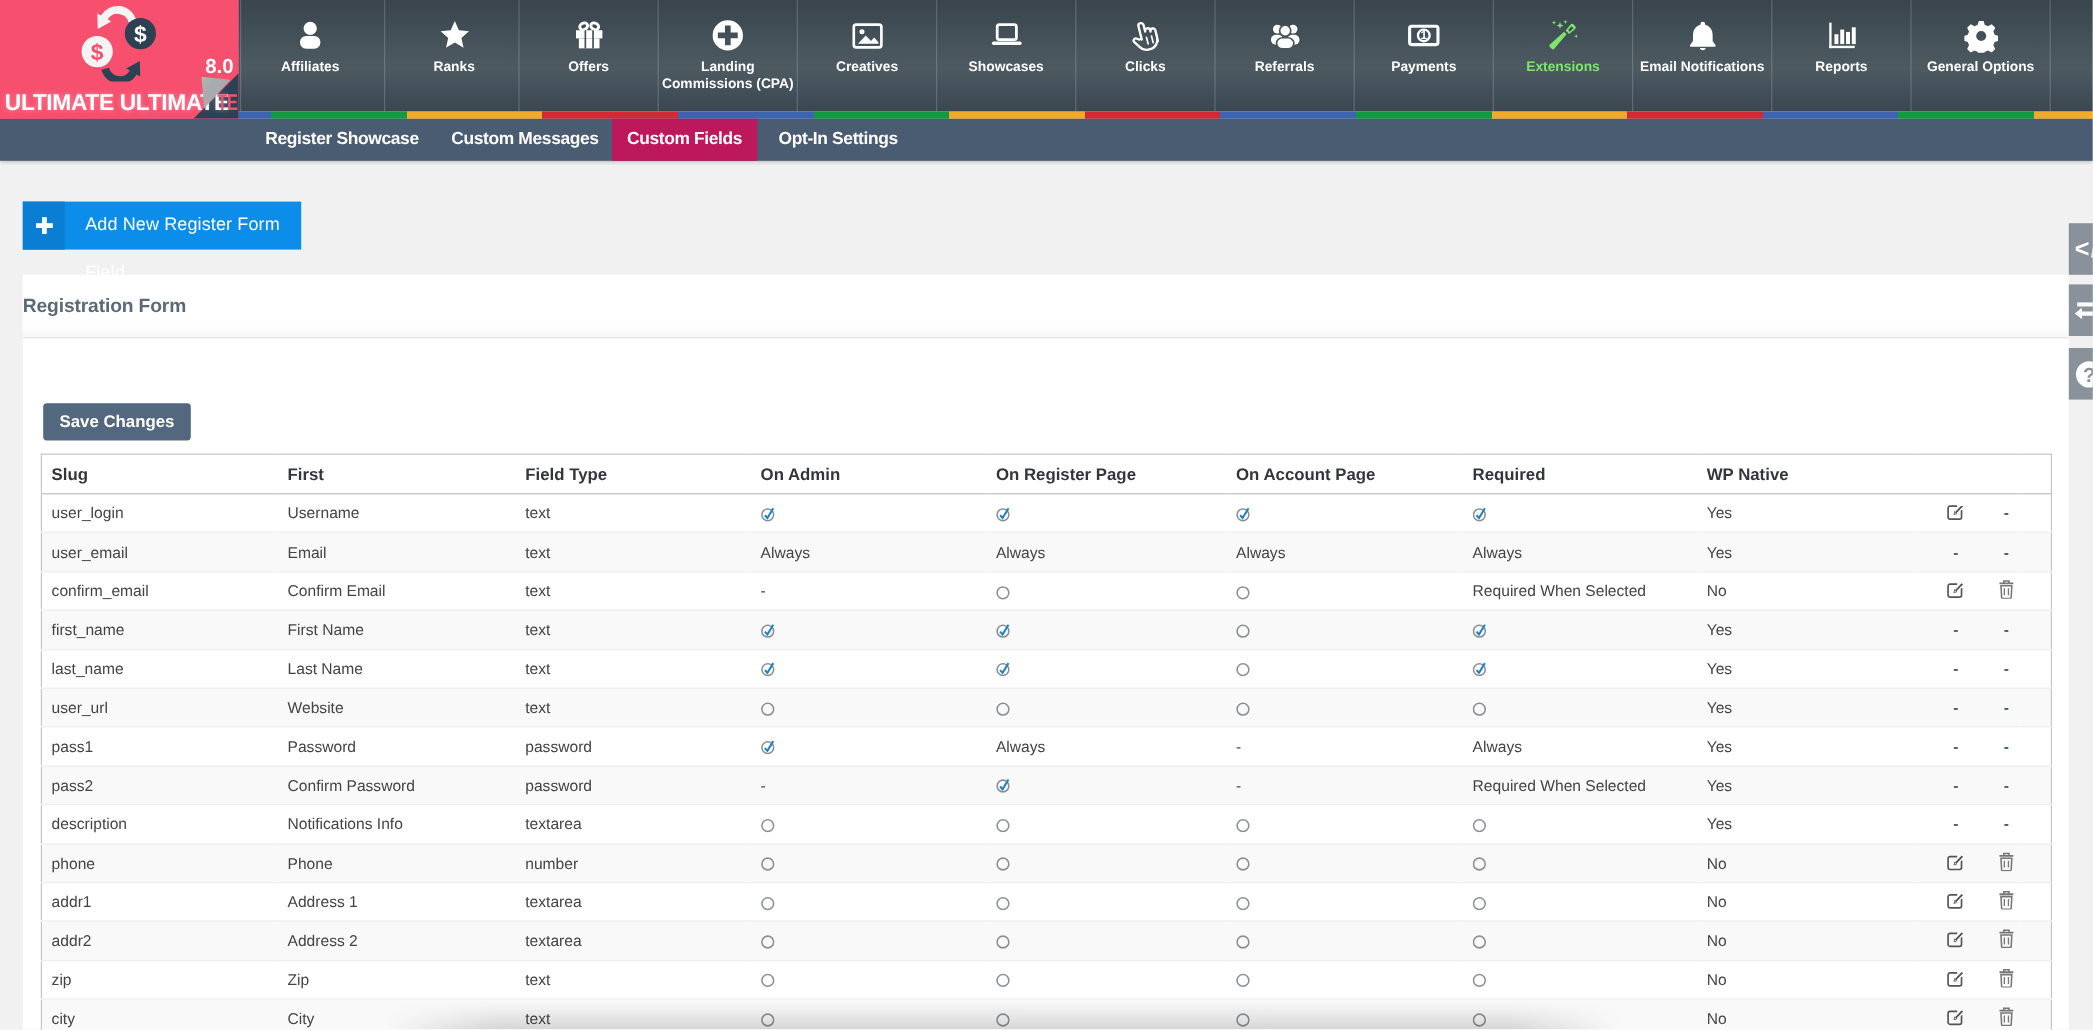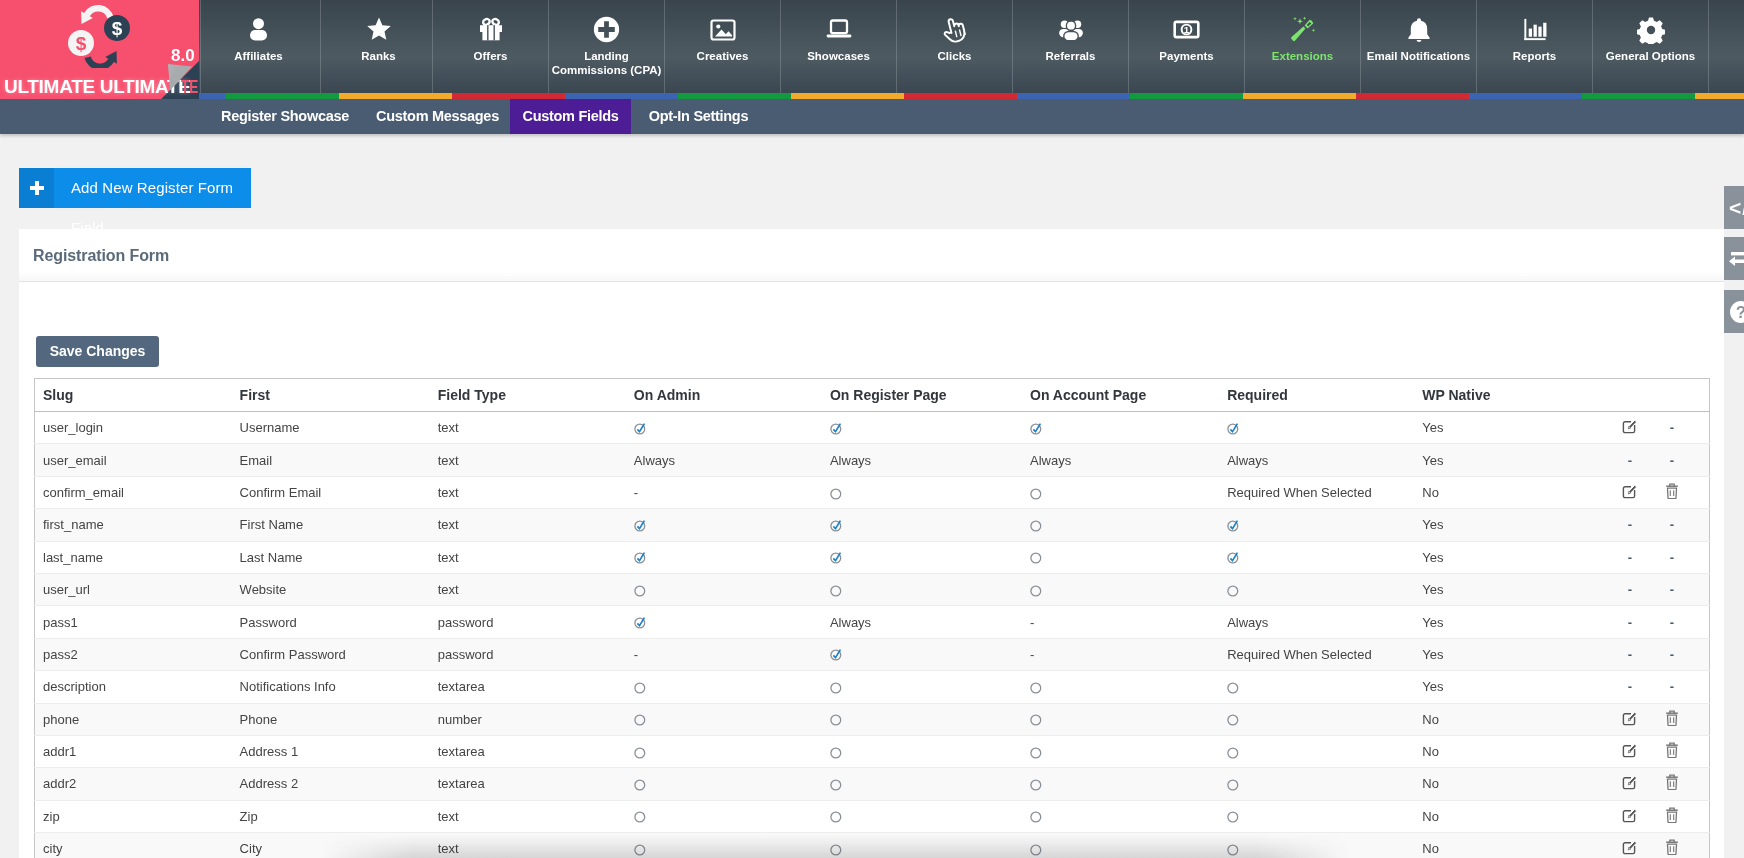--- a/index.html
+++ b/index.html
@@ -31,32 +31,32 @@
 #logo .pk { position:absolute; top:76px; left:181px; color:#f4516c; font-size:19px; font-weight:bold; letter-spacing:-0.3px; z-index:3; transform:scaleX(0.72); transform-origin:0 0; }
 #logo .fold-page { position:absolute; top:0; left:0; width:199px; height:97px;
   background:linear-gradient(125deg,#ffffff 30%,#e8e8e8 55%,#a8abad 85%);
   clip-path:polygon(84.4% 66%, 96.5% 68.5%, 85.5% 93%); }
 #logo .licon { position:absolute; top:0px; left:66px; }
 
 
 #subnav { position:absolute; top:99px; left:0; width:1744px; height:35px; background:#4a5c72;
   box-shadow:0 2px 3px rgba(0,0,0,0.2); }
 .tab { position:absolute; top:0; height:35px; line-height:35px; color:#fff; font-size:14.5px; font-weight:bold; letter-spacing:-0.3px; text-align:center; }
-.tab.active { background:#4c1d95; }
+.tab.active { background:#be185d; }
 
 
 #addbtn { position:absolute; top:168px; left:19px; width:232px; height:40px; background:#0d8dea; color:#fff; }
 #addbtn .plus { position:absolute; top:0; left:0; width:35px; height:40px; background:#0a7ed3; }
 #addbtn .plus:before { content:""; position:absolute; left:11px; top:18px; width:14px; height:4px; background:#fff; }
 #addbtn .plus:after { content:""; position:absolute; left:16px; top:13px; width:4px; height:14px; background:#fff; }
 #addbtn .btxt { position:absolute; top:0; left:52px; height:40px; line-height:40px; font-size:15px; letter-spacing:0.1px; }
 
 #panel { position:absolute; top:229px; left:19px; width:1705px; height:629px; background:#fff; }
 #panel .phead { position:absolute; top:0; left:0; width:100%; height:53px; border-bottom:1px solid #e4e4e4;
-  line-height:53px; padding-left:14px; font-size:16px; font-weight:bold; color:#5a6a79; letter-spacing:-0.1px;
+  line-height:53px; padding-left:0; font-size:16px; font-weight:bold; color:#5a6a79; letter-spacing:-0.1px;
   background:linear-gradient(180deg,#ffffff 82%,#f7f7f8 100%); }
 
 #savebtn { position:absolute; top:336px; left:36px; width:123px; height:31px; background:#53687e; color:#fff;
   font-size:14px; font-weight:bold; text-align:center; line-height:31px; border-radius:3px; }
 
 
 #tbl { position:absolute; top:378px; left:34px; width:1676px; border-collapse:collapse;
   border:1px solid #c6c6c6; background:#fff; font-size:13px; color:#444; }
 #tbl th { height:33px; text-align:left; font-size:14px; color:#32373c; padding:0 0 0 8px; font-weight:bold;
   border-bottom:1px solid #bcbfc3;margin-top:16px; }

